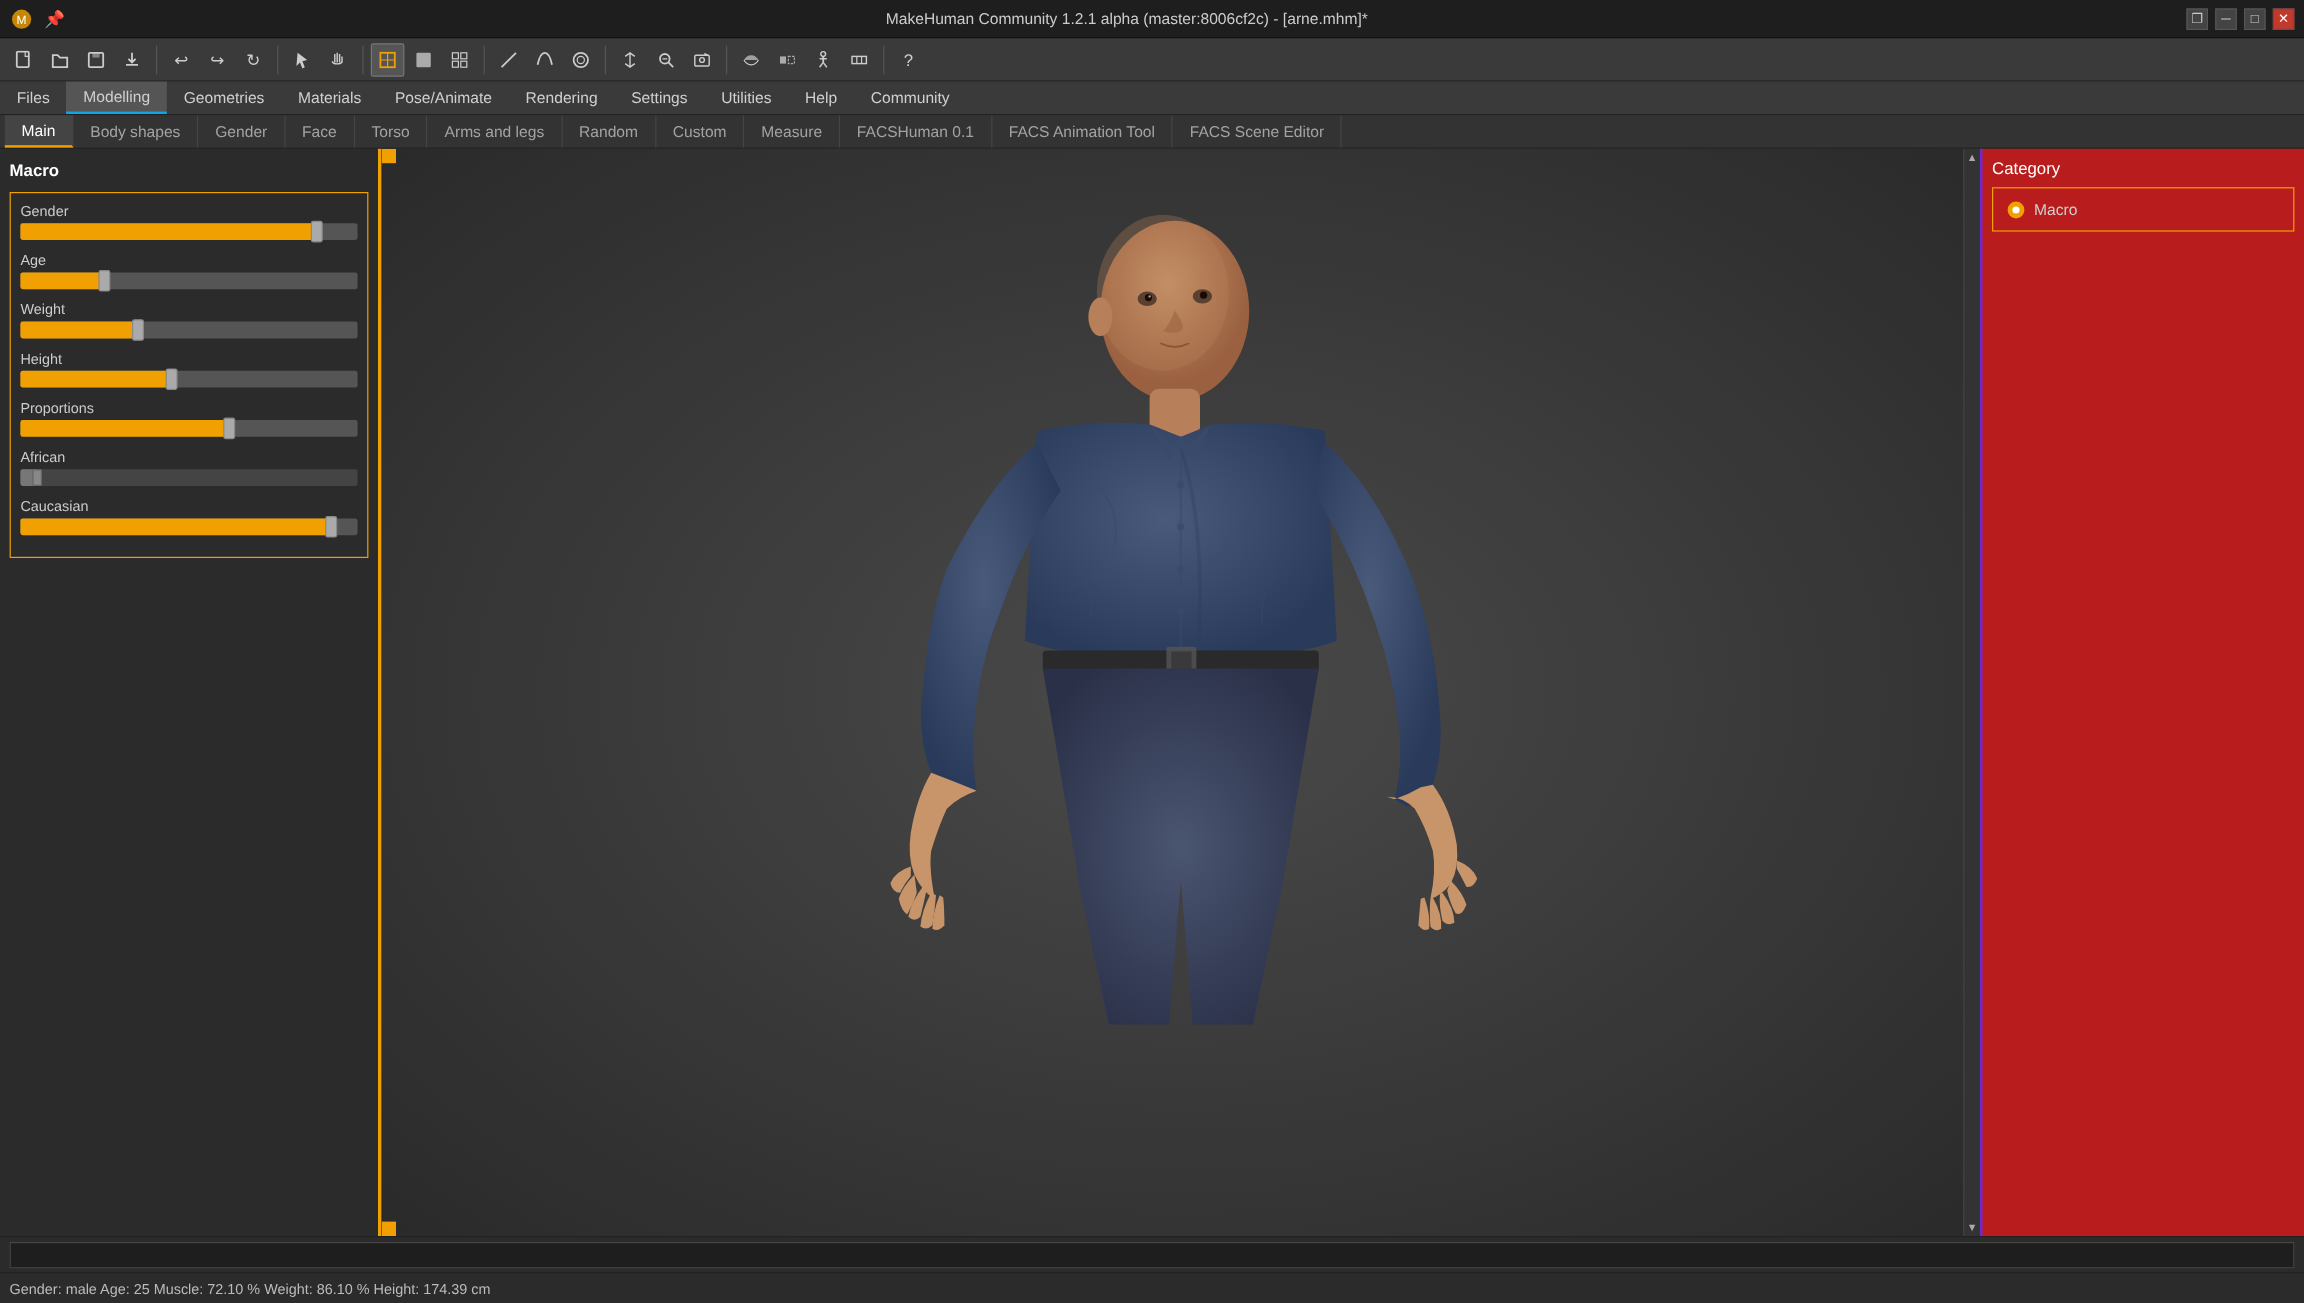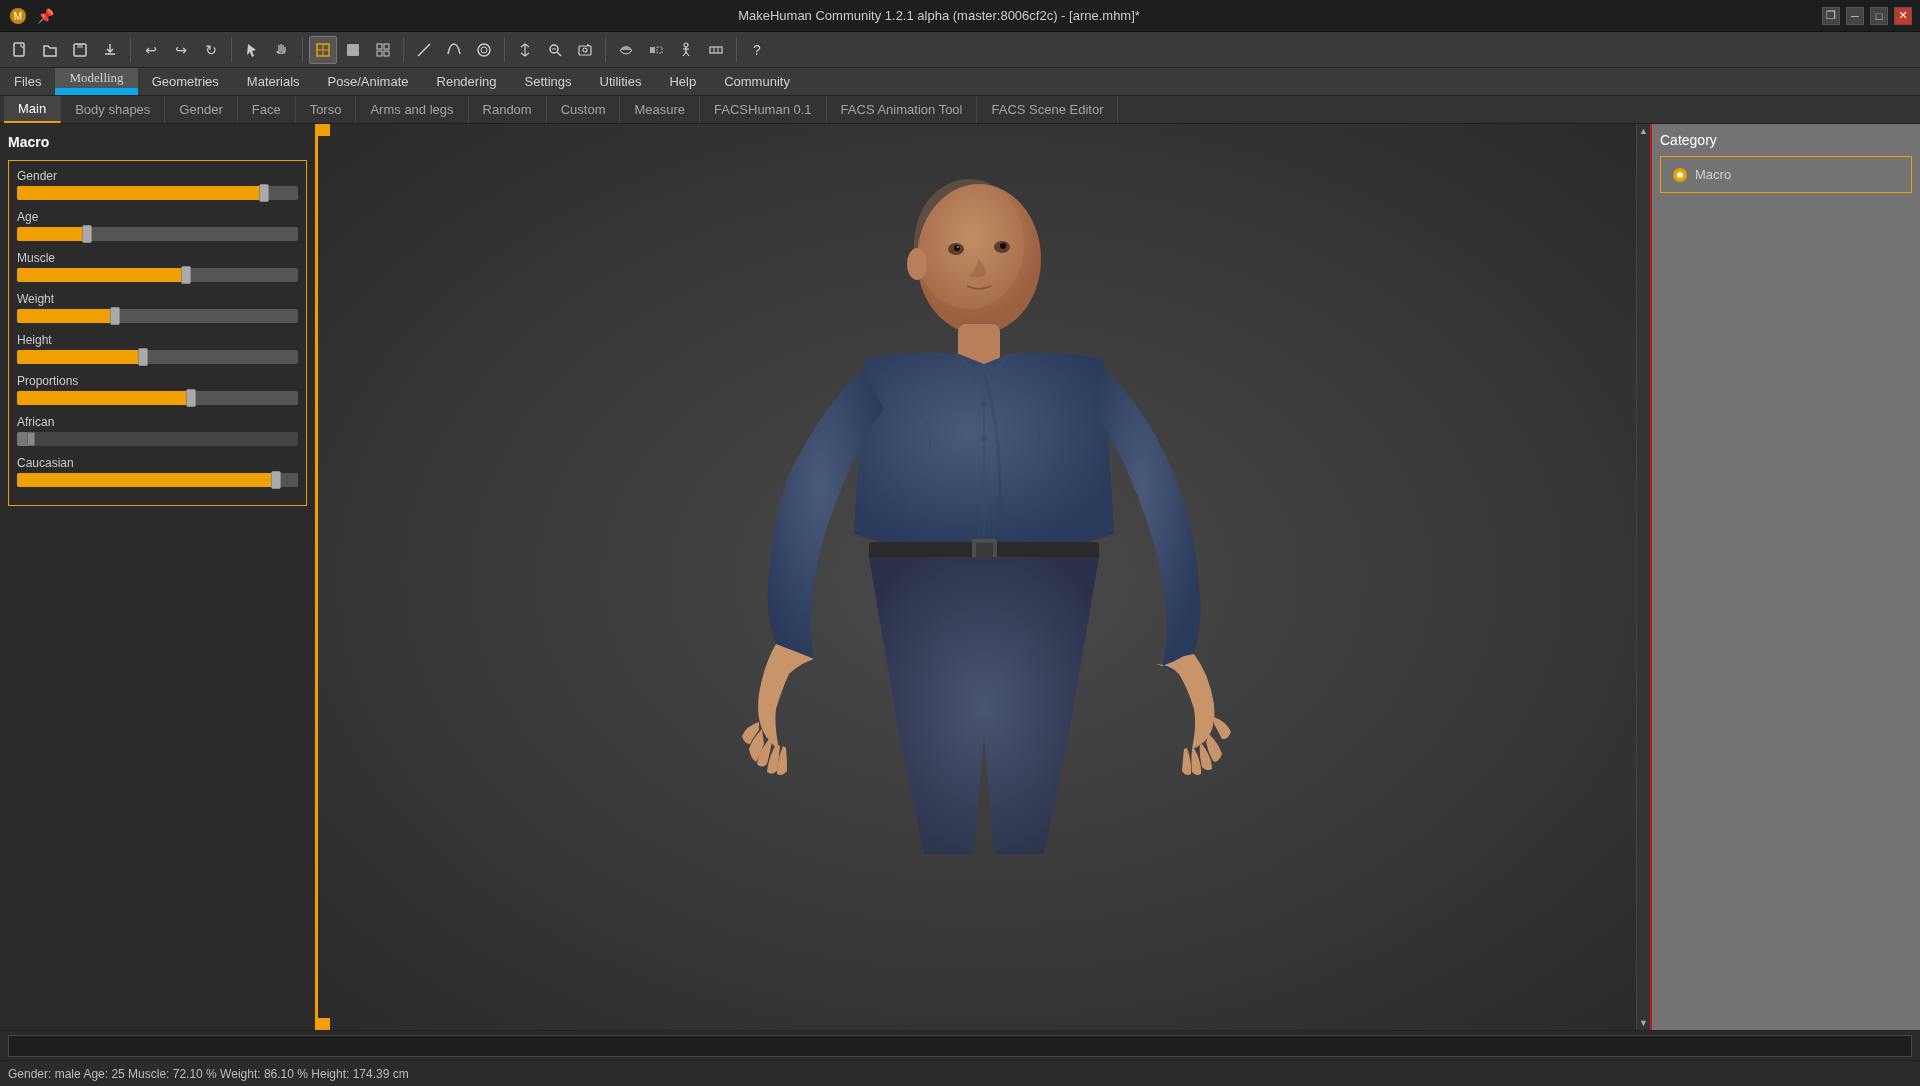--- a/index.html
+++ b/index.html
@@ -107,22 +107,21 @@
     .menu-item {
       padding: 0 14px;
       display: flex;
       align-items: center;
       cursor: pointer;
       font-size: 13px;
       color: #d0d0d0;
     }
     .menu-item.active {
       background: #555;
-      border-bottom: 7px solid #0ea5e9;
-      font-family: Liberation Serif, serif;
+      border-bottom: 2px solid #0ea5e9;
     }
 
     
     #subtabbar {
       height: 28px;
       background: #333;
       display: flex;
       align-items: stretch;
       border-bottom: 1px solid #222;
       padding-left: 4px;
@@ -246,22 +245,22 @@
       background: radial-gradient(ellipse at center, #4a4a4a 0%, #2a2a2a 100%);
       position: relative;
       display: flex;
       align-items: center;
       justify-content: center;
     }
 
     
     #right-panel {
       width: 270px;
-      background: #737373;
-      border-left: 2px solid #b91c1c;
+      background: #b91c1c;
+      border-left: 2px solid #6d28d9;
       padding: 8px;
     }
 
     .category-title {
       font-size: 14px;
       color: #fff;
       margin-bottom: 8px;
     }
 
     .category-box {
@@ -571,27 +570,20 @@
       </div>
 
       <div class="slider-group">
         <div class="slider-label">Age</div>
         <div class="slider-track">
           <div class="slider-fill-orange" style="width: 25%;"></div>
           <div class="slider-handle" style="left: 25%;"></div>
         </div>
       </div>
 
-      <div class="slider-group">
-        <div class="slider-label">Muscle</div>
-        <div class="slider-track">
-          <div class="slider-fill-orange" style="width: 60%;"></div>
-          <div class="slider-handle" style="left: 60%;"></div>
-        </div>
-      </div>
 
       <div class="slider-group">
         <div class="slider-label">Weight</div>
         <div class="slider-track">
           <div class="slider-fill-orange" style="width: 35%;"></div>
           <div class="slider-handle" style="left: 35%;"></div>
         </div>
       </div>
 
       <div class="slider-group">

